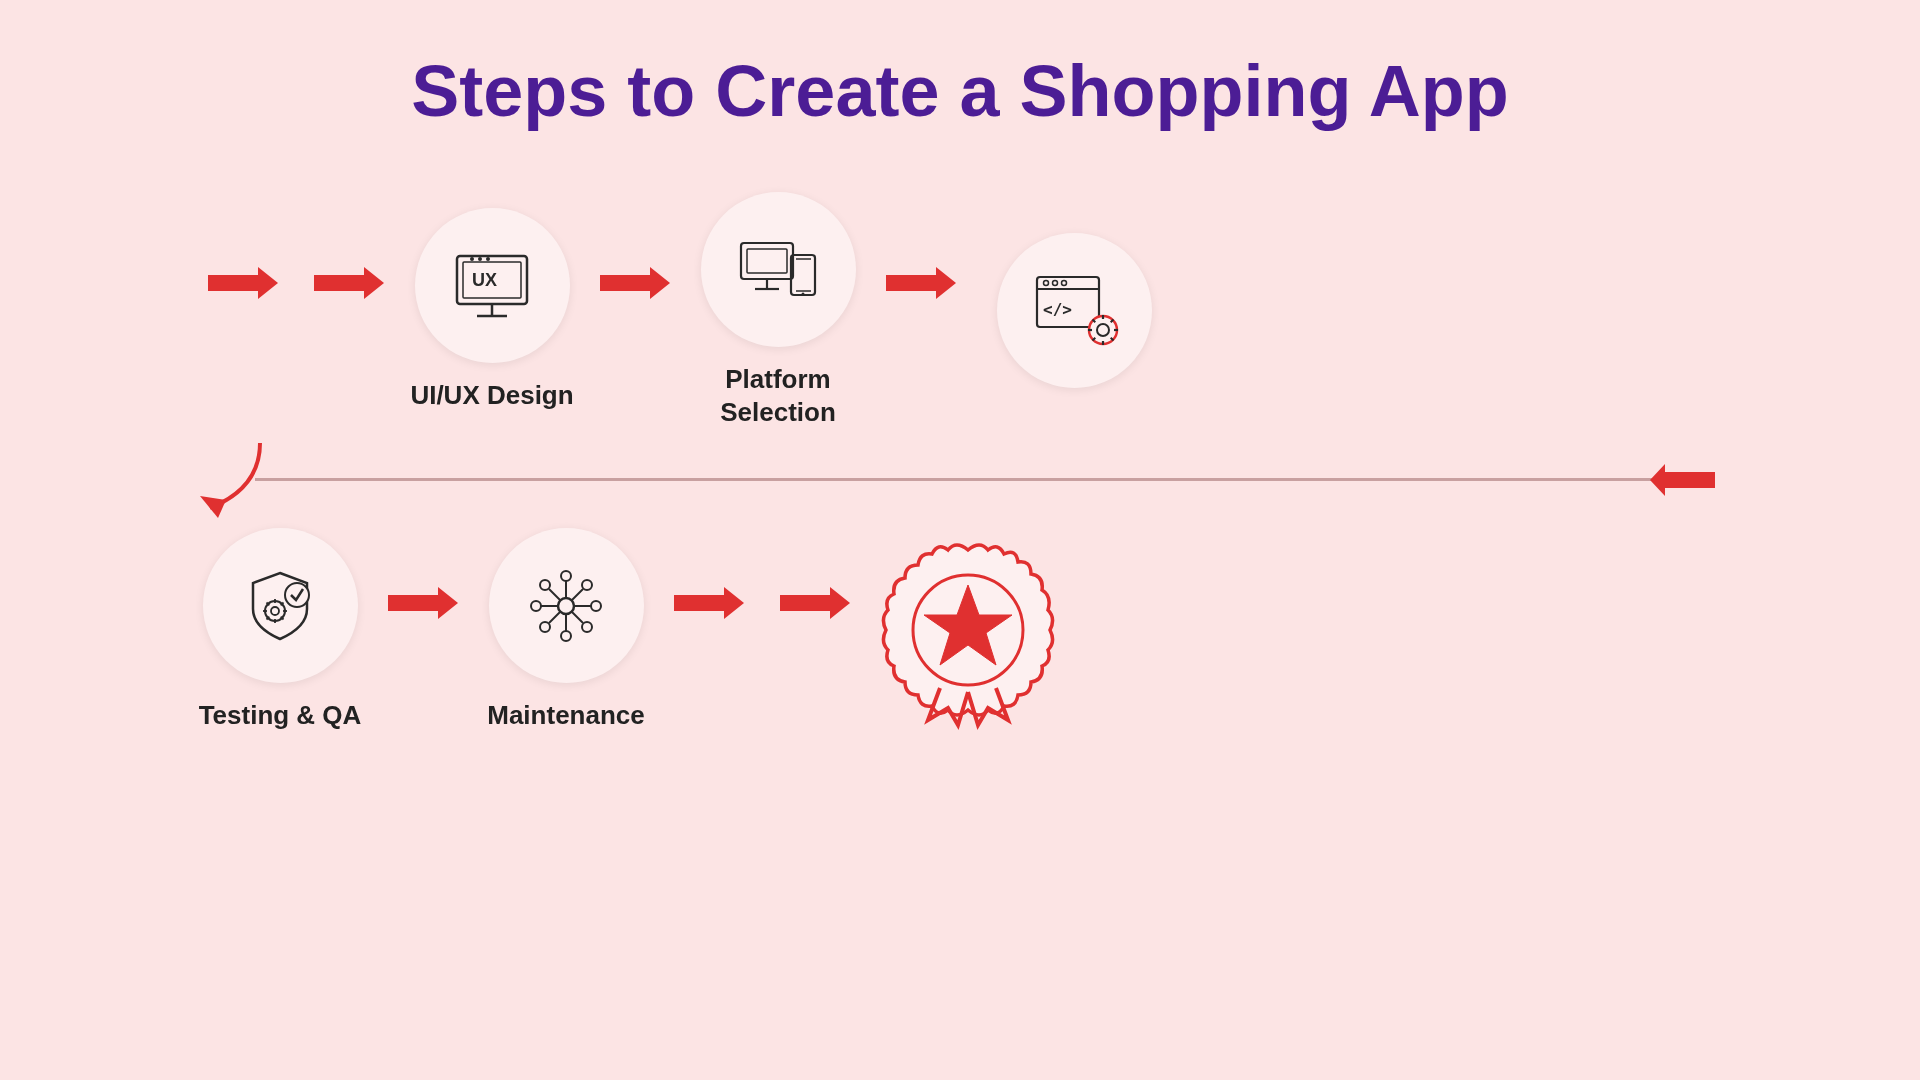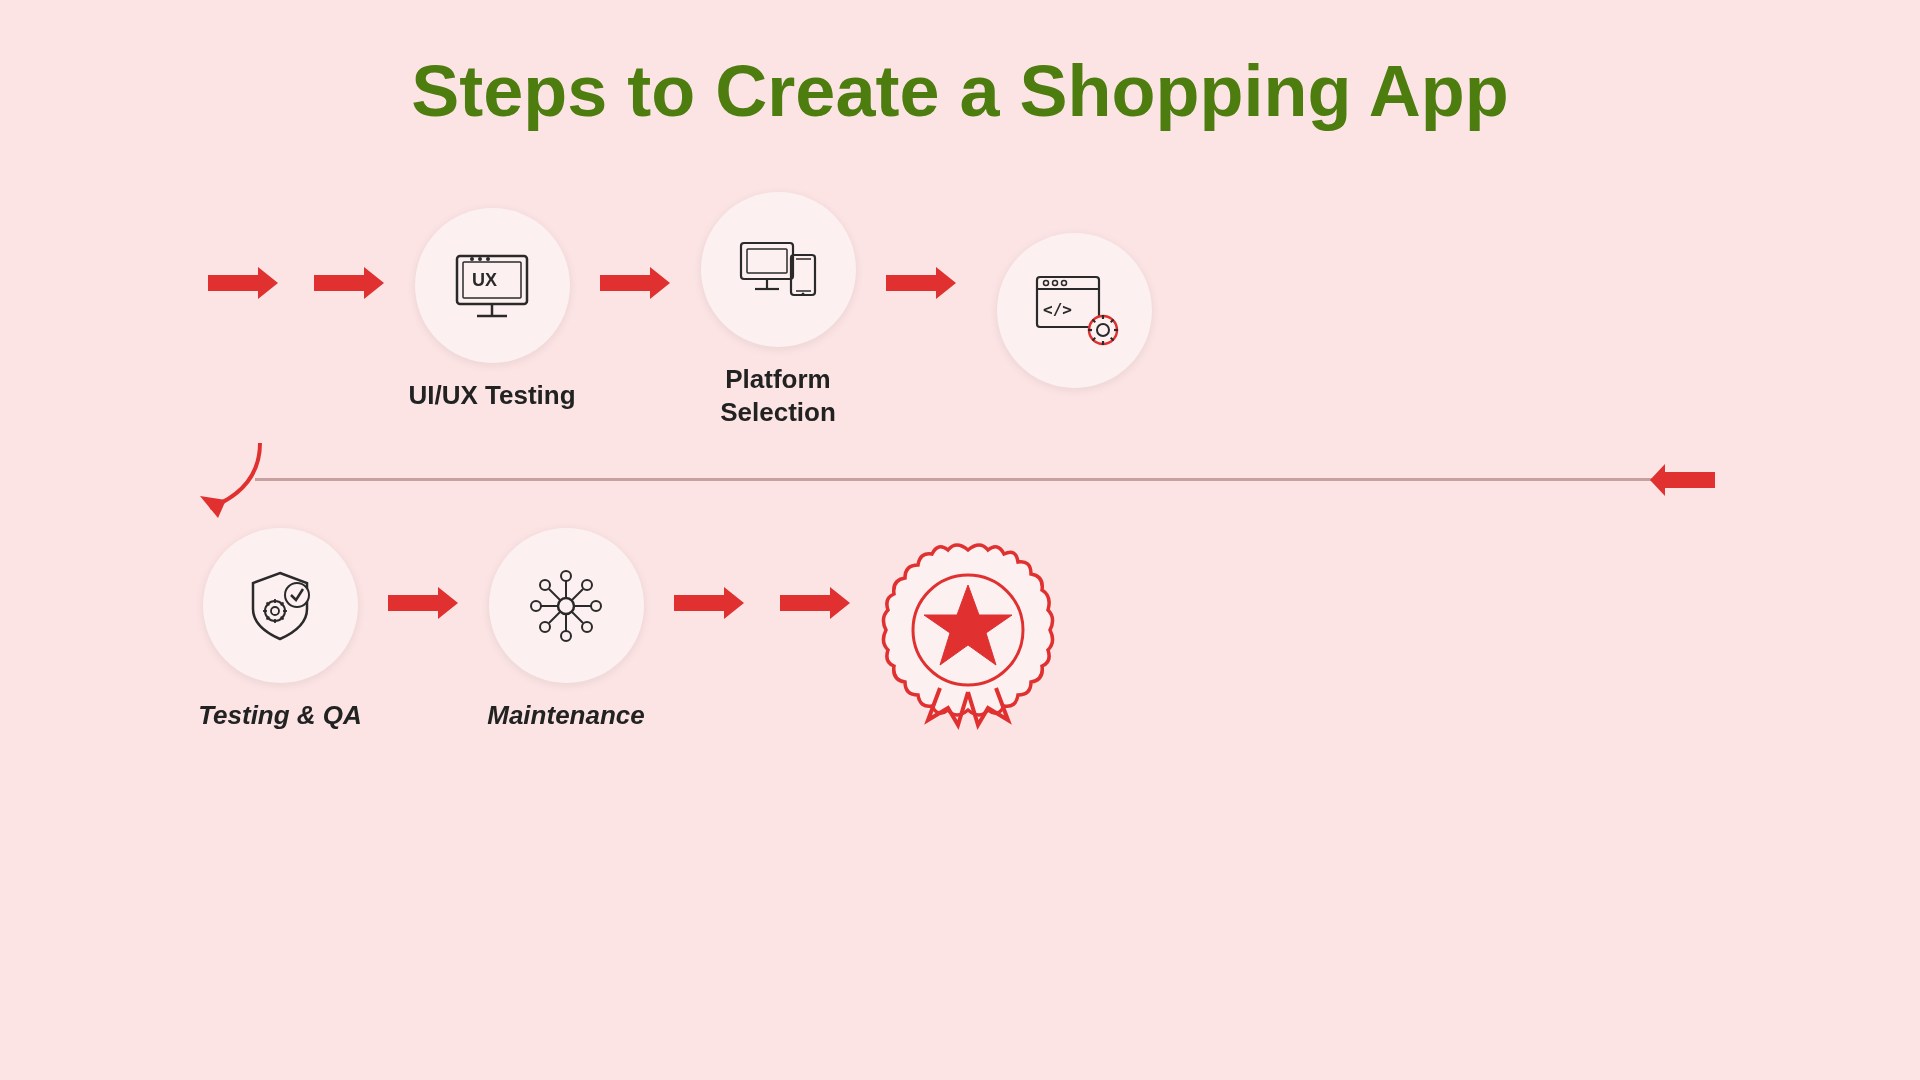--- a/index.html
+++ b/index.html
@@ -11,21 +11,21 @@
       overflow: hidden;
       display: flex;
       flex-direction: column;
       align-items: center;
       justify-content: flex-start;
     }
 
     .main-title {
       font-size: 72px;
       font-weight: 900;
-      color: #4d7c0f;
+      color: #4c1d95;
       margin-top: 50px;
       margin-bottom: 60px;
       text-align: center;
     }
 
     .flow-container {
       display: flex;
       flex-direction: column;
       align-items: flex-start;
       width: 1700px;
@@ -95,21 +95,20 @@
       height: 3px;
       background: #c8a0a0;
     }
 
     
     .row2 {
       display: flex;
       align-items: center;
       padding-left: 80px;
       margin-top: 10px;
-      font-style: italic;
     }
 
     
     .award-item {
       display: flex;
       flex-direction: column;
       align-items: center;
       width: 200px;
     }
 
@@ -155,21 +154,21 @@
           <text x="25" y="45" font-size="18" font-weight="bold" fill="#2a2a2a" font-family="Arial">UX</text>
 
           <line x1="45" y1="63" x2="45" y2="75" stroke="#2a2a2a" stroke-width="2.5"></line>
           <line x1="30" y1="75" x2="60" y2="75" stroke="#2a2a2a" stroke-width="2.5"></line>
 
           <circle cx="25" cy="18" r="2" fill="#2a2a2a"></circle>
           <circle cx="33" cy="18" r="2" fill="#2a2a2a"></circle>
           <circle cx="41" cy="18" r="2" fill="#2a2a2a"></circle>
         </svg>
       </div>
-      <div class="step-label">UI/UX Testing</div>
+      <div class="step-label">UI/UX Design</div>
     </div>
 
     <div class="arrow-right">
       <svg width="70" height="40" viewBox="0 0 70 40">
         <polygon points="0,12 50,12 50,4 70,20 50,36 50,28 0,28" fill="#e03030"></polygon>
       </svg>
     </div>
 
     <div class="step-item">
       <div class="circle">

